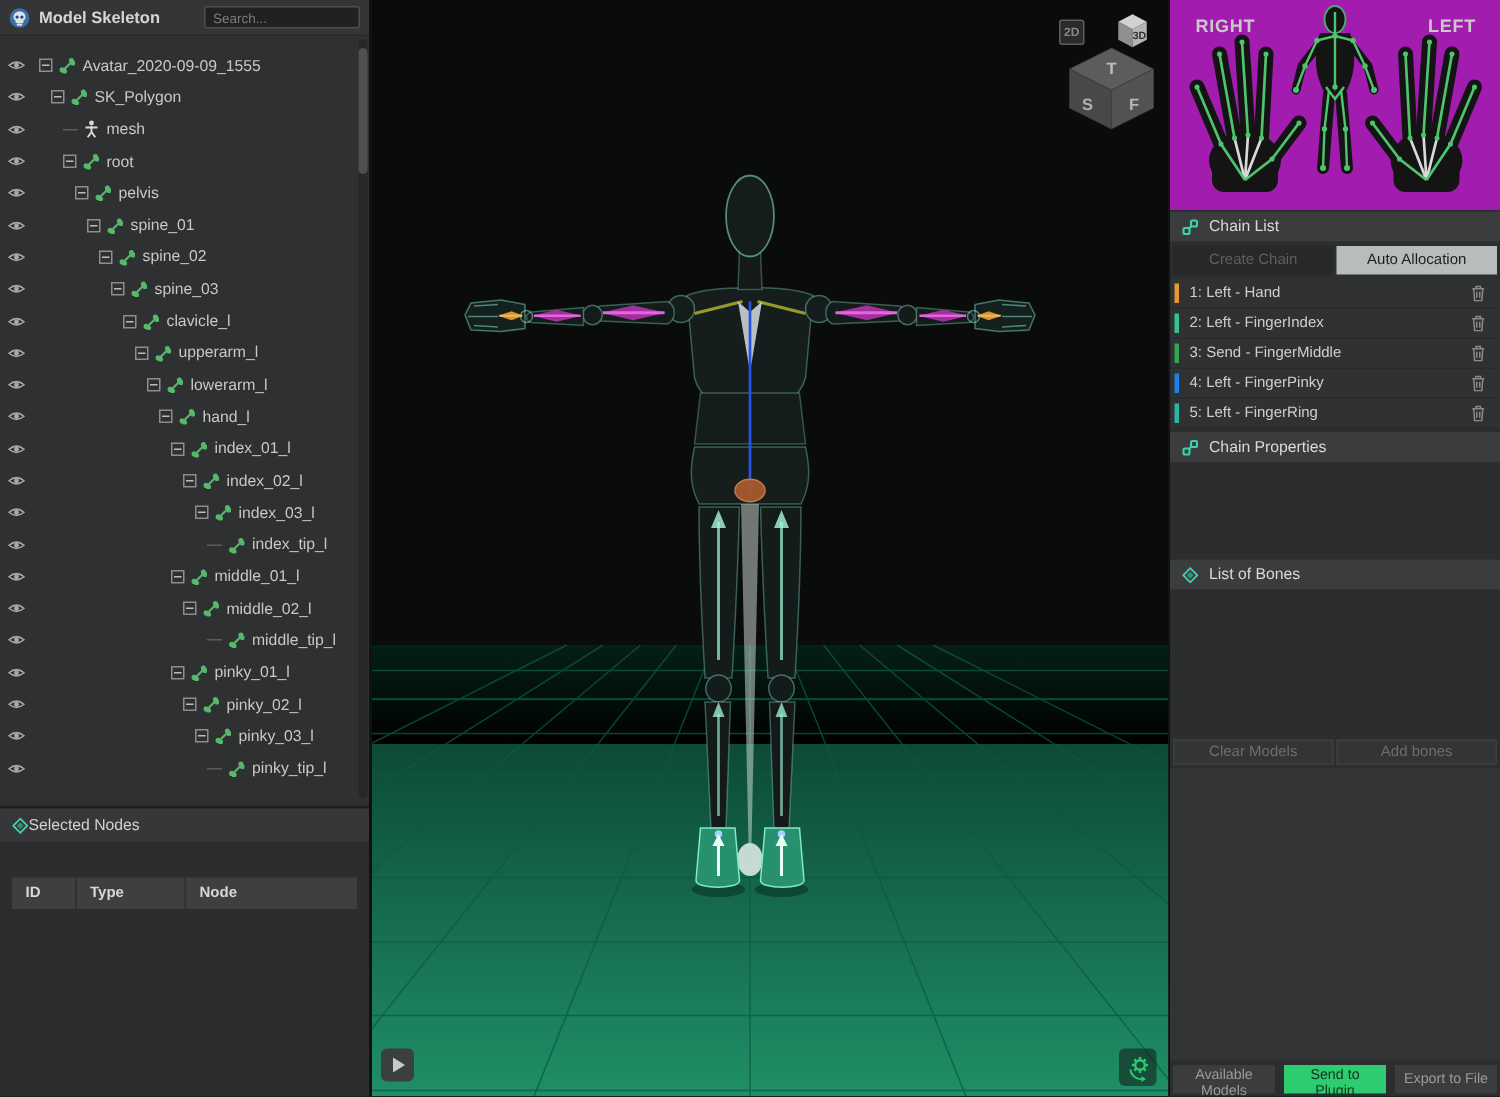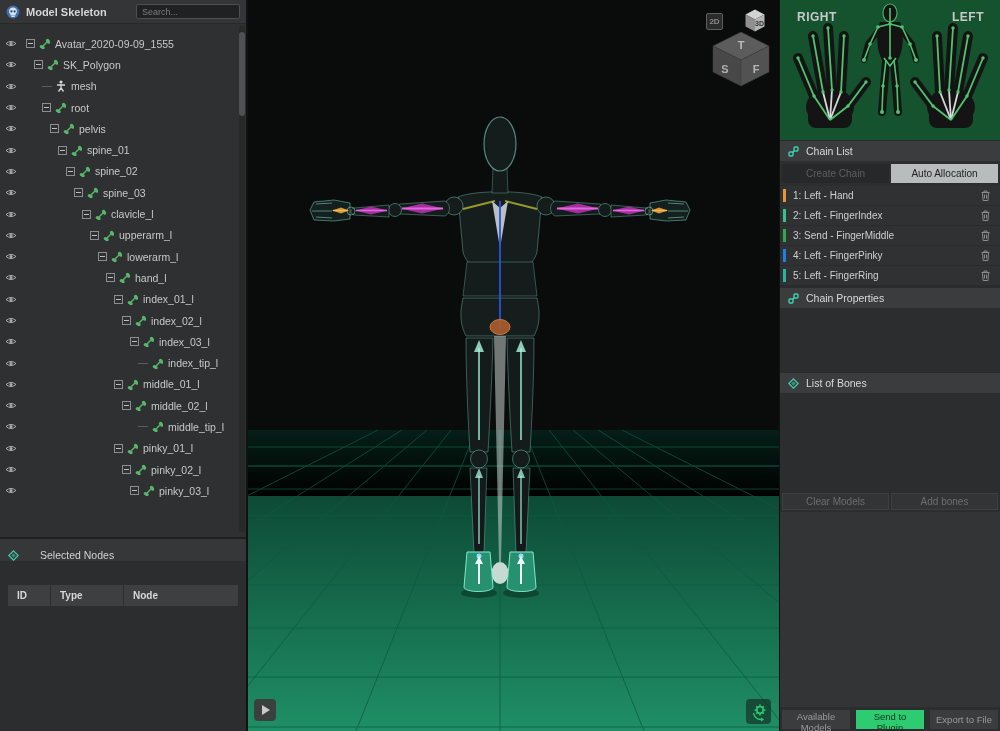--- a/index.html
+++ b/index.html
@@ -19,41 +19,41 @@
   .tree-indent { flex:none; height:1px; }
   .expand-box { flex:none; width:9px; height:9px; border:1px solid #8d8d8d; position:relative; background:transparent; }
   .expand-box::after { content:""; position:absolute; left:1px; right:1px; top:3px; height:1px; background:#bdbdbd; }
   .leaf-dash { flex:none; width:10px; height:1px; background:#5c5c5c; }
   .node-icon { flex:none; margin-left:4px; display:flex; align-items:center; }
   .node-label { color:#c8c8c8; font-size:10.5px; margin-left:5px; white-space:nowrap; }
   .tree-scrolltrack { position:absolute; top:2px; right:1px; width:6px; height:506px; background:#272929; border-radius:3px; }
   .tree-scrollthumb { position:absolute; top:6px; right:0; width:6px; height:84px; background:#4e5051; border-radius:3px; }
 
   .selected-nodes { flex:1; display:flex; flex-direction:column; background:#2b2d2e; border-top:2px solid #1e2020; }
-  .sn-header { height:22px; flex:none; display:flex; align-items:flex-end; gap:21px; padding:0 8px; background:#353738; }
+  .sn-header { height:22px; flex:none; display:flex; align-items:center; gap:0; padding:0 8px; background:#353738; }
   .sn-title { color:#d2d2d2; font-size:10.5px; }
   .sn-table-head { display:flex; gap:1px; margin:24px 8px 0 8px; }
   .sn-col { background:#3d3f40; color:#d8d8d8; font-size:10px; font-weight:bold; height:21px; display:flex; align-items:center; padding-left:9px; }
   .sn-col:nth-child(1) { width:42px; }
   .sn-col:nth-child(2) { width:72px; }
   .sn-col:nth-child(3) { flex:1; }
   .sn-body { flex:1; background:#2b2d2e; }
 
   
   .viewport { position:relative; width:531px; flex:none; height:731px; background:#0a0b0b; overflow:hidden; }
   .scene { position:absolute; inset:0; display:block; }
   .vp-2d-btn { position:absolute; top:13px; right:56px; width:17px; height:17px; border:1px solid #5e5e5e; border-radius:2px; background:#2b2b2b; color:#8a8a8a; font-size:8px; font-weight:bold; display:flex; align-items:center; justify-content:center; cursor:pointer;margin-left:28px; }
   .vp-3d-btn { position:absolute; top:8px; right:12px; width:24px; height:26px; cursor:pointer; }
   .nav-cube { position:absolute; top:30px; right:7px; width:62px; height:58px; cursor:pointer; }
   .play-btn { position:absolute; left:6px; bottom:10px; width:22px; height:22px; border-radius:4px; background:#3b3f3e; display:flex; align-items:center; justify-content:center; cursor:pointer; }
   .gear-btn { position:absolute; right:8px; bottom:7px; width:25px; height:25px; border-radius:4px; background:rgba(18,26,23,0.55); display:flex; align-items:center; justify-content:center; cursor:pointer; }
 
   
   .right-panel { width:221px; flex:none; display:flex; flex-direction:column; background:#323436; border-left:1px solid #101212; }
-  .hands-preview { position:relative; height:140px; flex:none; background:#14532d; }
+  .hands-preview { position:relative; height:140px; flex:none; background:#a21caf; }
   .hand-label { position:absolute; top:10px; color:#c9c9c9; font-size:12px; font-weight:bold; letter-spacing:0.5px; }
   .hand-label.rl { left:17px; } .hand-label.ll { right:16px; }
   .hands-art { position:absolute; inset:0; }
 
   .sec-header { height:21px; flex:none; display:flex; align-items:center; gap:7px; padding:0 8px; background:#3a3c3d; border-top:1px solid #292b2c; }
   .sec-title { color:#dadada; font-size:10.5px; }
   .chain-btn-row { flex:none; display:flex; gap:2px; padding:3px 2px; background:#2c2e2f; }
   .btn { font-family:"Liberation Sans",sans-serif; border:none; cursor:pointer; }
   .btn-create { flex:1; height:19px; background:#26282a; color:#5f5f5f; font-size:10px; }
   .btn-auto { flex:1; height:19px; background:#b9bcbc; color:#1f1f1f; font-size:10px; }
@@ -566,20 +566,42 @@
               <g fill="#57b86b">
                 <circle cx="2.4" cy="8.6" r="1.7"></circle>
                 <circle cx="4" cy="9.6" r="1.7"></circle>
                 <circle cx="8.6" cy="2.4" r="1.7"></circle>
                 <circle cx="9.6" cy="4" r="1.7"></circle>
                 <path d="M2.6 8.4 L8.4 2.6 L9.4 3.6 L3.6 9.4 Z"></path>
               </g>
             </svg>
           </span>
           <span class="node-label">pinky_03_l</span>
+        </div>
+        <div class="tree-row">
+          <span class="eye-wrap">
+            <svg width="12" height="9" viewBox="0 0 12 9">
+              <path d="M1 4.5 Q6 0.3 11 4.5 Q6 8.7 1 4.5 Z" fill="none" stroke="#a9a9a9"></path>
+              <circle cx="6" cy="4.5" r="1.6" fill="#a9a9a9"></circle>
+            </svg>
+          </span>
+          <span class="tree-indent" style="width: 120px;"></span>
+          <span class="leaf-dash"></span>
+          <span class="node-icon">
+            <svg width="11" height="11" viewBox="0 0 11 11">
+              <g fill="#57b86b">
+                <circle cx="2.4" cy="8.6" r="1.7"></circle>
+                <circle cx="4" cy="9.6" r="1.7"></circle>
+                <circle cx="8.6" cy="2.4" r="1.7"></circle>
+                <circle cx="9.6" cy="4" r="1.7"></circle>
+                <path d="M2.6 8.4 L8.4 2.6 L9.4 3.6 L3.6 9.4 Z"></path>
+              </g>
+            </svg>
+          </span>
+          <span class="node-label">pinky_tip_l</span>
         </div>
         <div class="tree-scrolltrack">
         <div class="tree-scrollthumb"></div>
       </div>
       </div>
 
     <div class="selected-nodes">
       <div class="sn-header">
         <span style="display:flex;">
           <svg width="11" height="11" viewBox="0 0 11 11">

